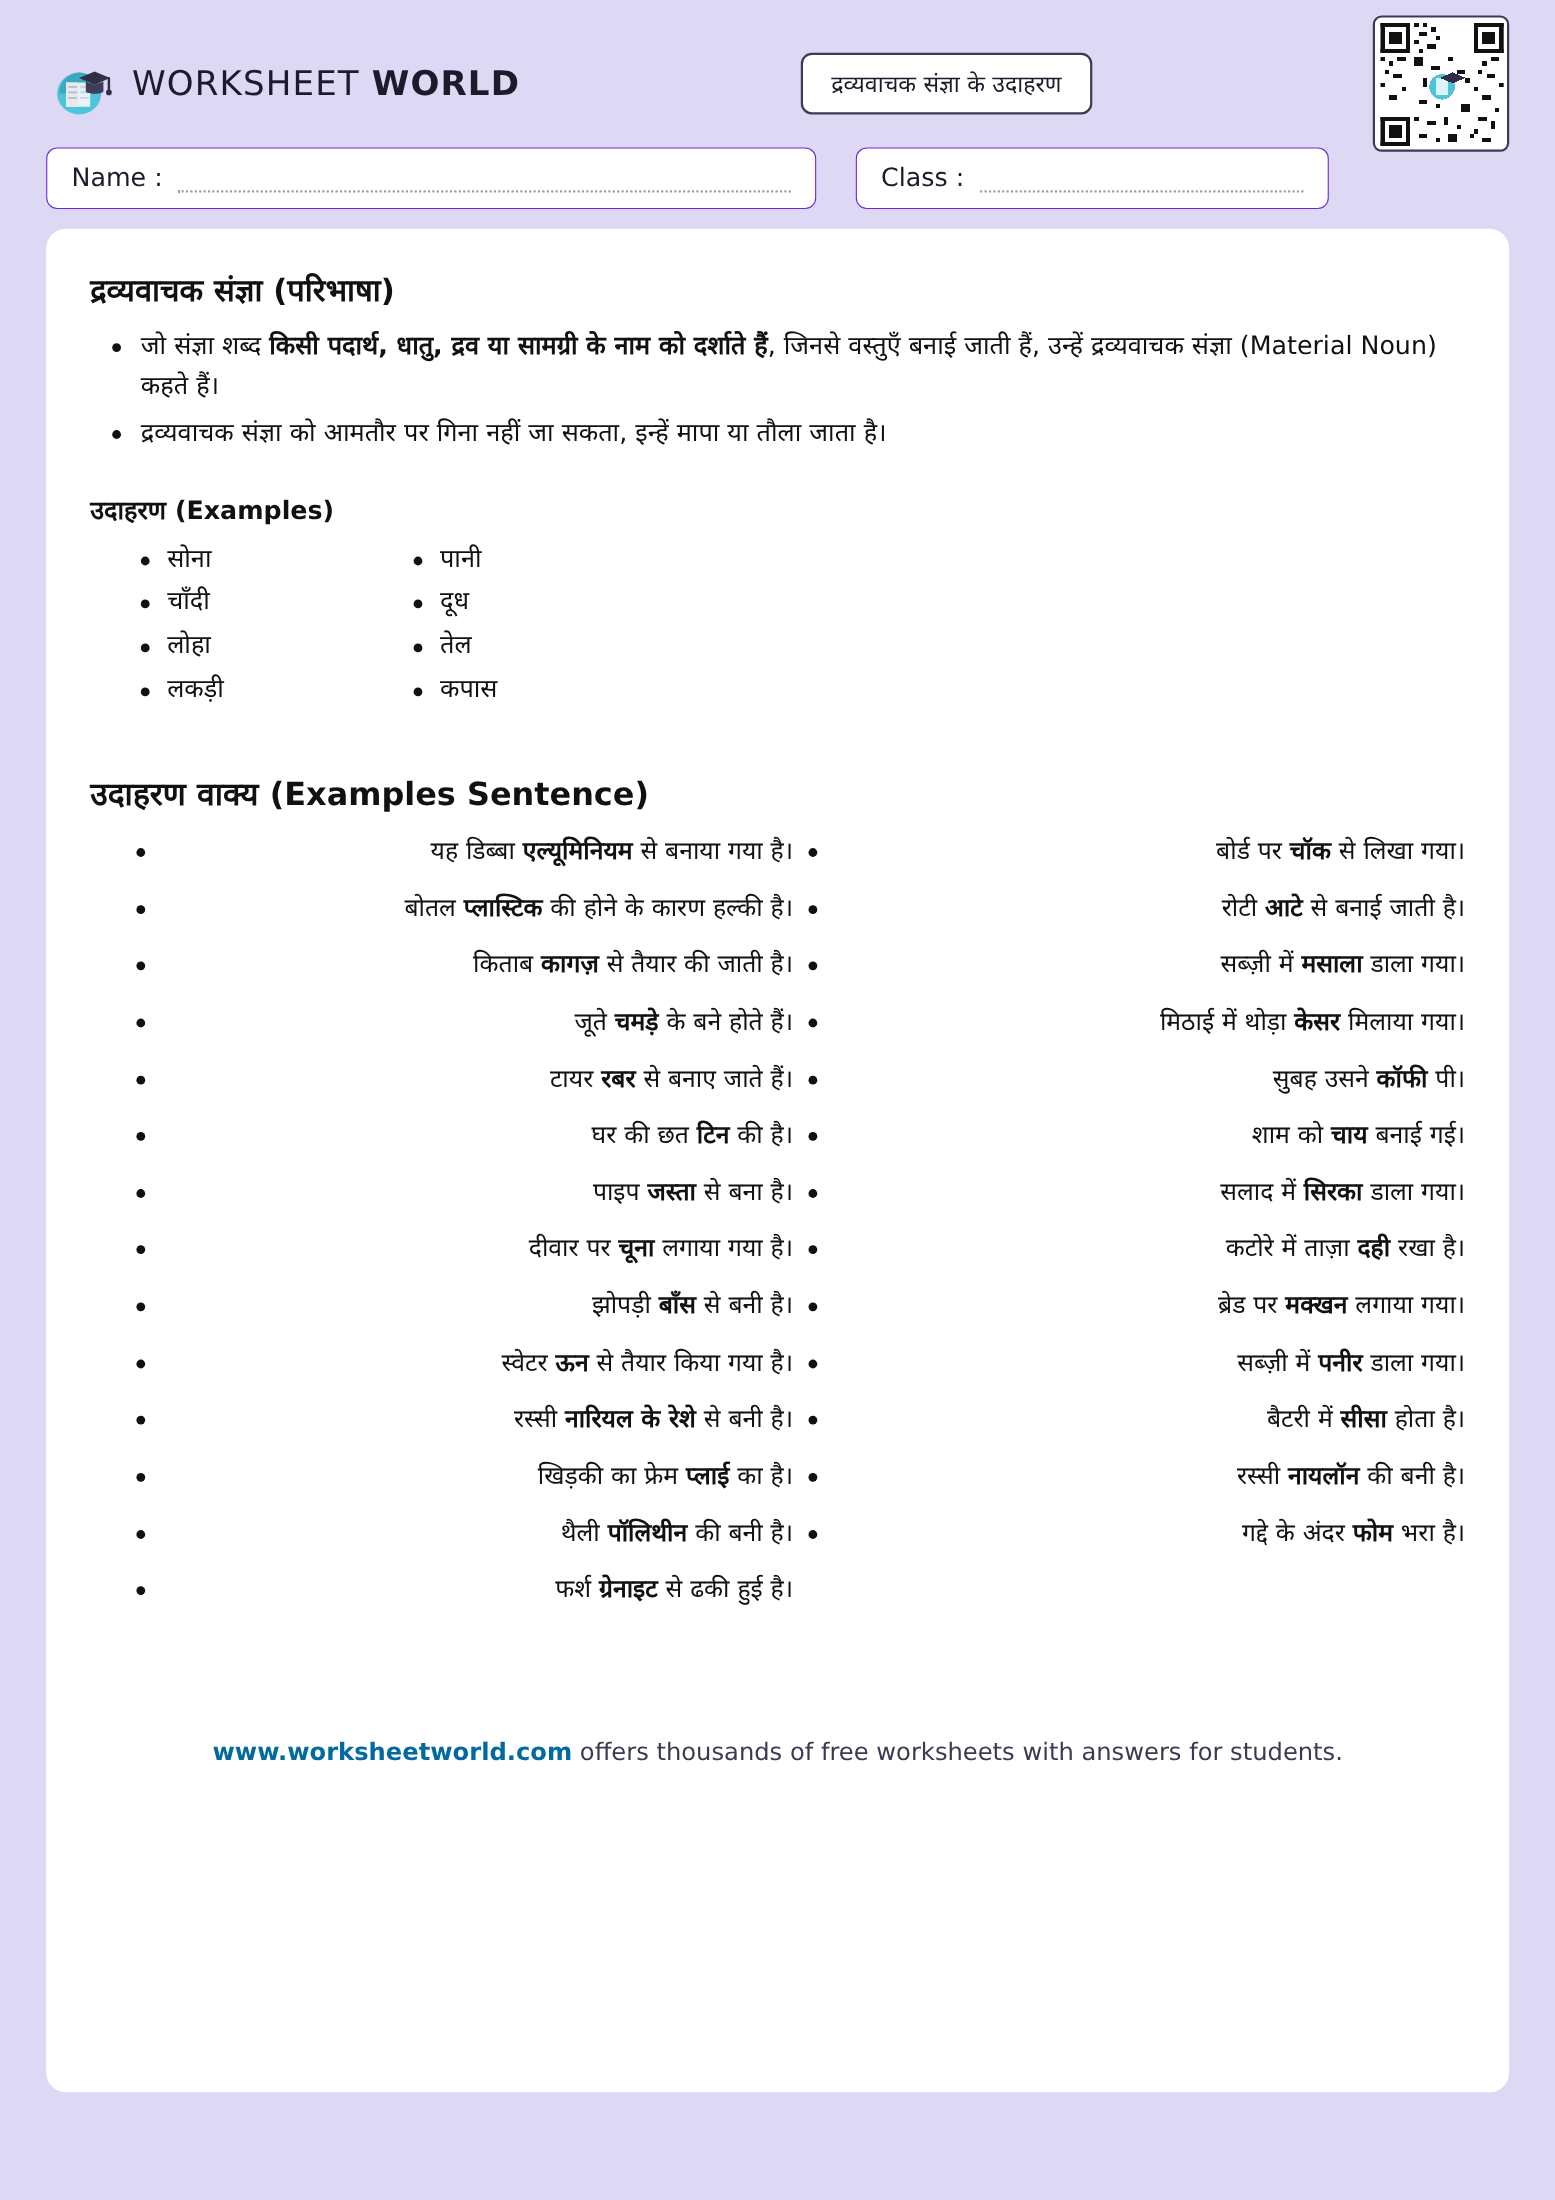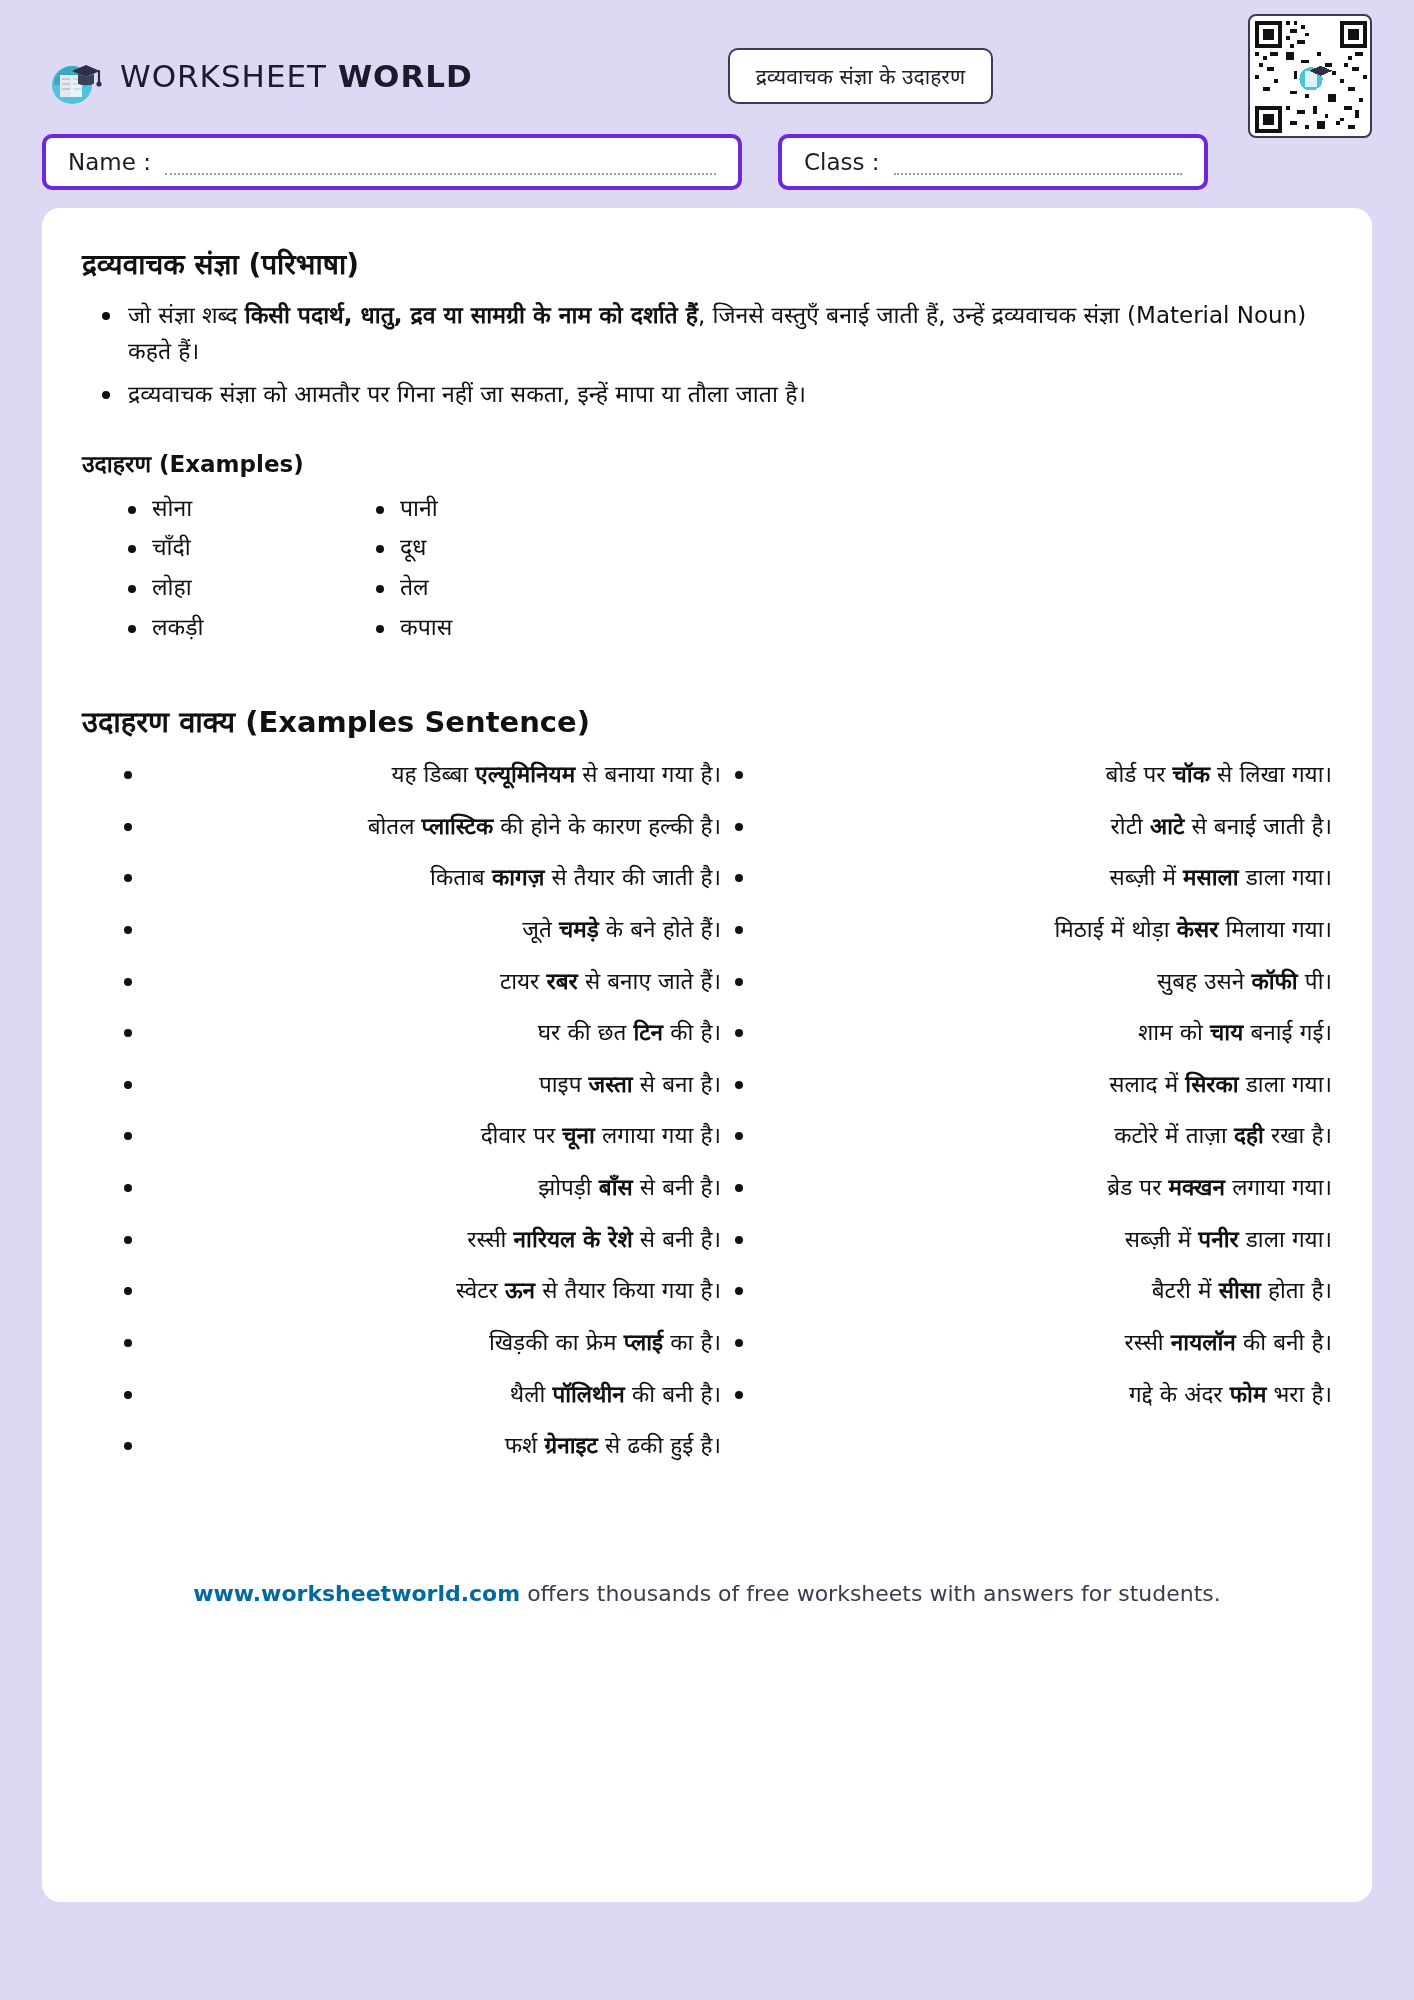--- a/index.html
+++ b/index.html
@@ -70,21 +70,21 @@
   .qr svg { display: block; }
 
   
   .fields {
     display: flex;
     gap: 36px;
     margin-top: 10px;
   }
   .field {
     background: #fff;
-    border: 4px solid #6d28d9;
+    border: 1px solid #6d28d9;
     border-radius: 10px;
     height: 56px;
     display: flex;
     align-items: center;
     padding: 0 22px;
     box-sizing: border-box;
   }
   .field.name { width: 700px; }
   .field.class { width: 430px; }
   .field-label {
@@ -390,22 +390,22 @@
         <ul>
           <li><span>यह डिब्बा </span><b>एल्यूमिनियम</b><span> से बनाया गया है।</span></li>
           <li><span>बोतल </span><b>प्लास्टिक</b><span> की होने के कारण हल्की है।</span></li>
           <li><span>किताब </span><b>कागज़</b><span> से तैयार की जाती है।</span></li>
           <li><span>जूते </span><b>चमड़े</b><span> के बने होते हैं।</span></li>
           <li><span>टायर </span><b>रबर</b><span> से बनाए जाते हैं।</span></li>
           <li><span>घर की छत </span><b>टिन</b><span> की है।</span></li>
           <li><span>पाइप </span><b>जस्ता</b><span> से बना है।</span></li>
           <li><span>दीवार पर </span><b>चूना</b><span> लगाया गया है।</span></li>
           <li><span>झोपड़ी </span><b>बाँस</b><span> से बनी है।</span></li>
+          <li><span>स्वेटर </span><b>ऊन</b><span> से तैयार किया गया है।</span></li>
           <li><span>रस्सी </span><b>नारियल के रेशे</b><span> से बनी है।</span></li>
-          <li><span>स्वेटर </span><b>ऊन</b><span> से तैयार किया गया है।</span></li>
           <li><span>खिड़की का फ्रेम </span><b>प्लाई</b><span> का है।</span></li>
           <li><span>थैली </span><b>पॉलिथीन</b><span> की बनी है।</span></li>
           <li><span>फर्श </span><b>ग्रेनाइट</b><span> से ढकी हुई है।</span></li>
         </ul>
       </div>
 
       <div class="sent-col">
         <ul>
           <li><span>बोर्ड पर </span><b>चॉक</b><span> से लिखा गया।</span></li>
           <li><span>रोटी </span><b>आटे</b><span> से बनाई जाती है।</span></li>

